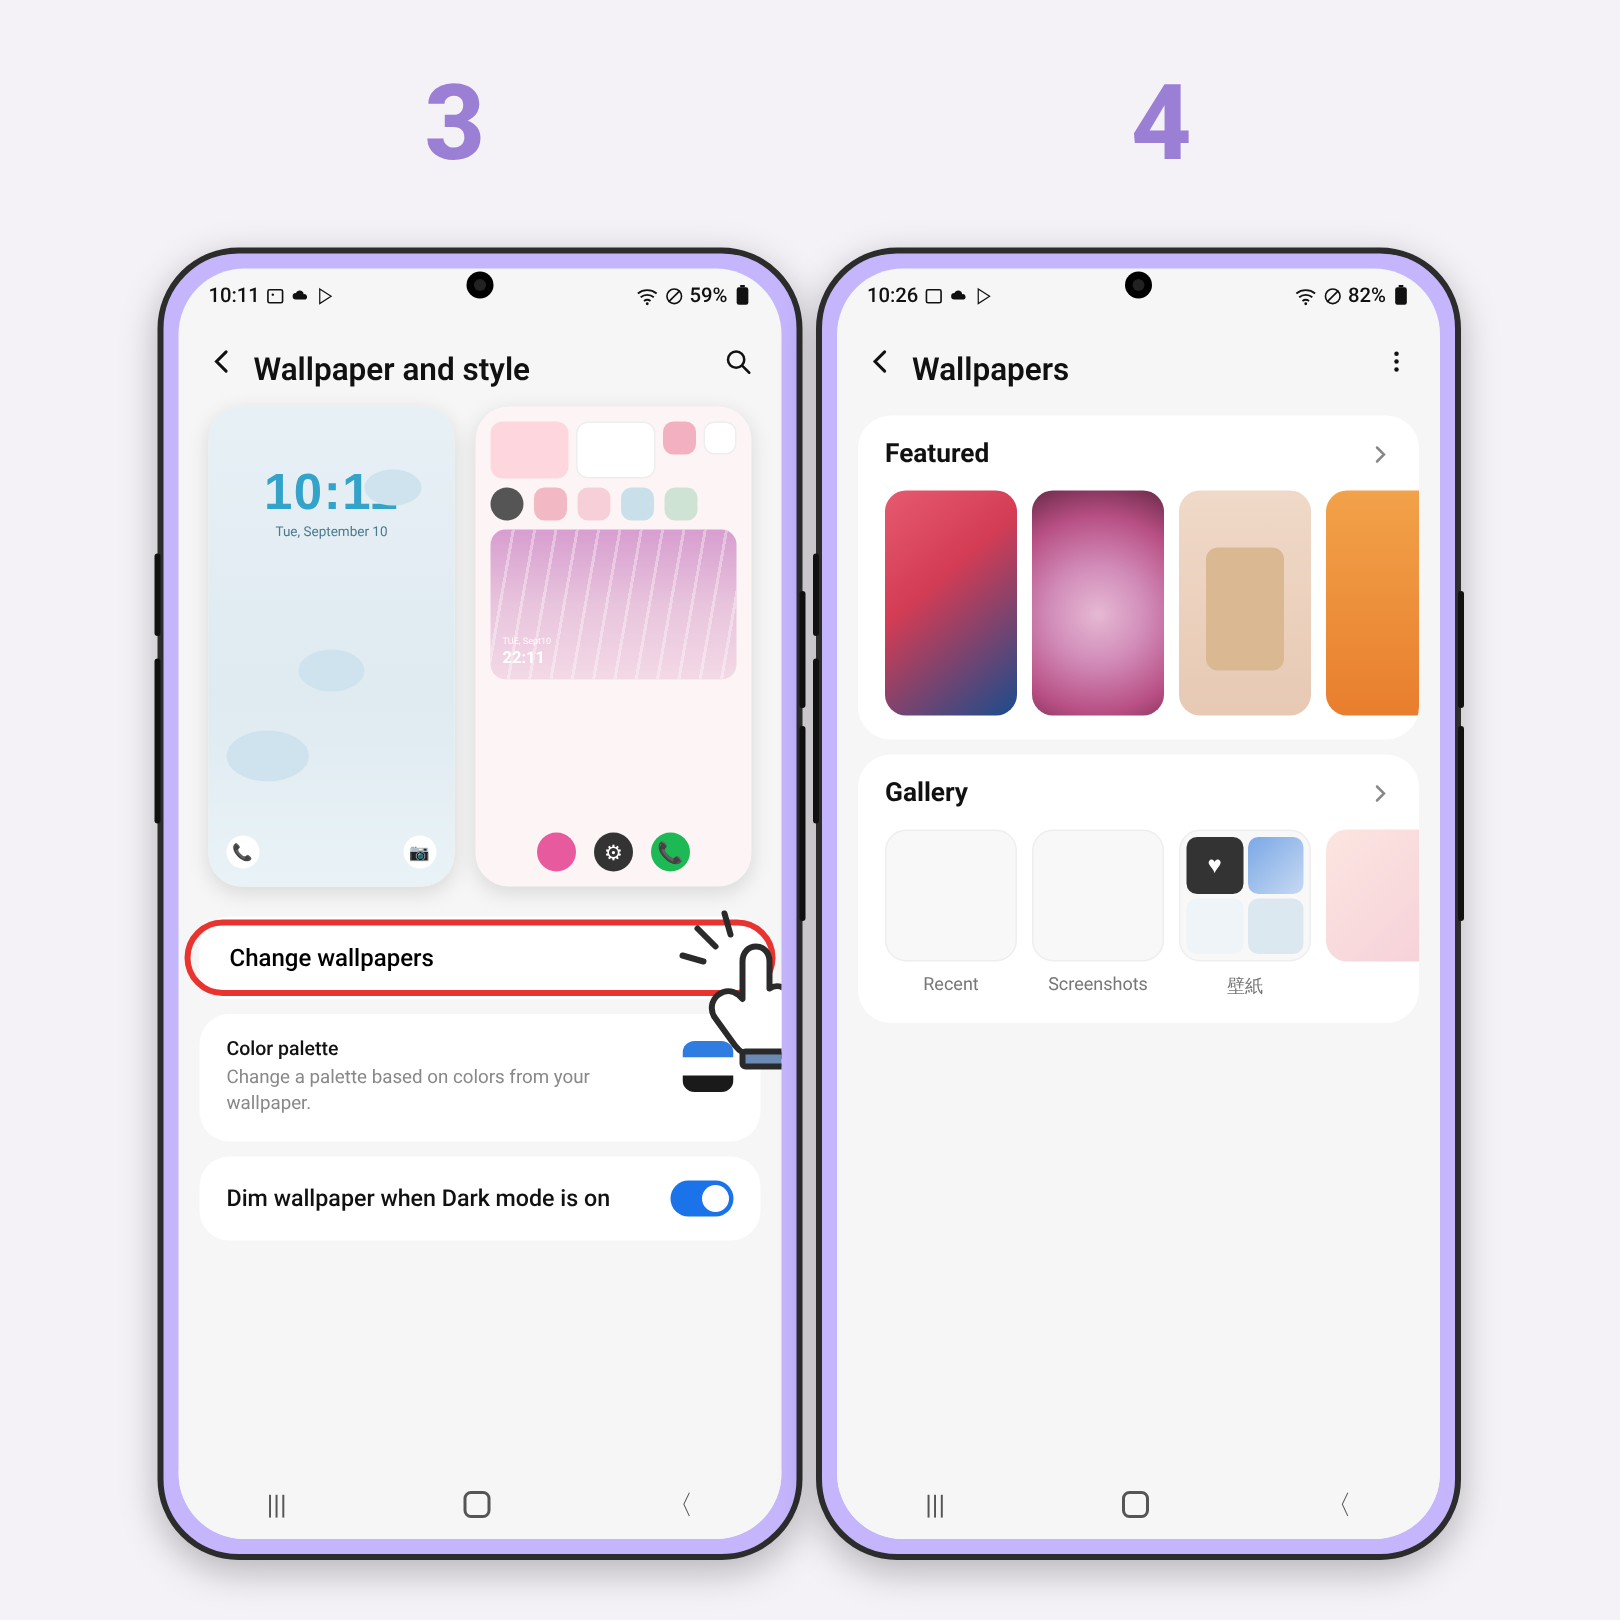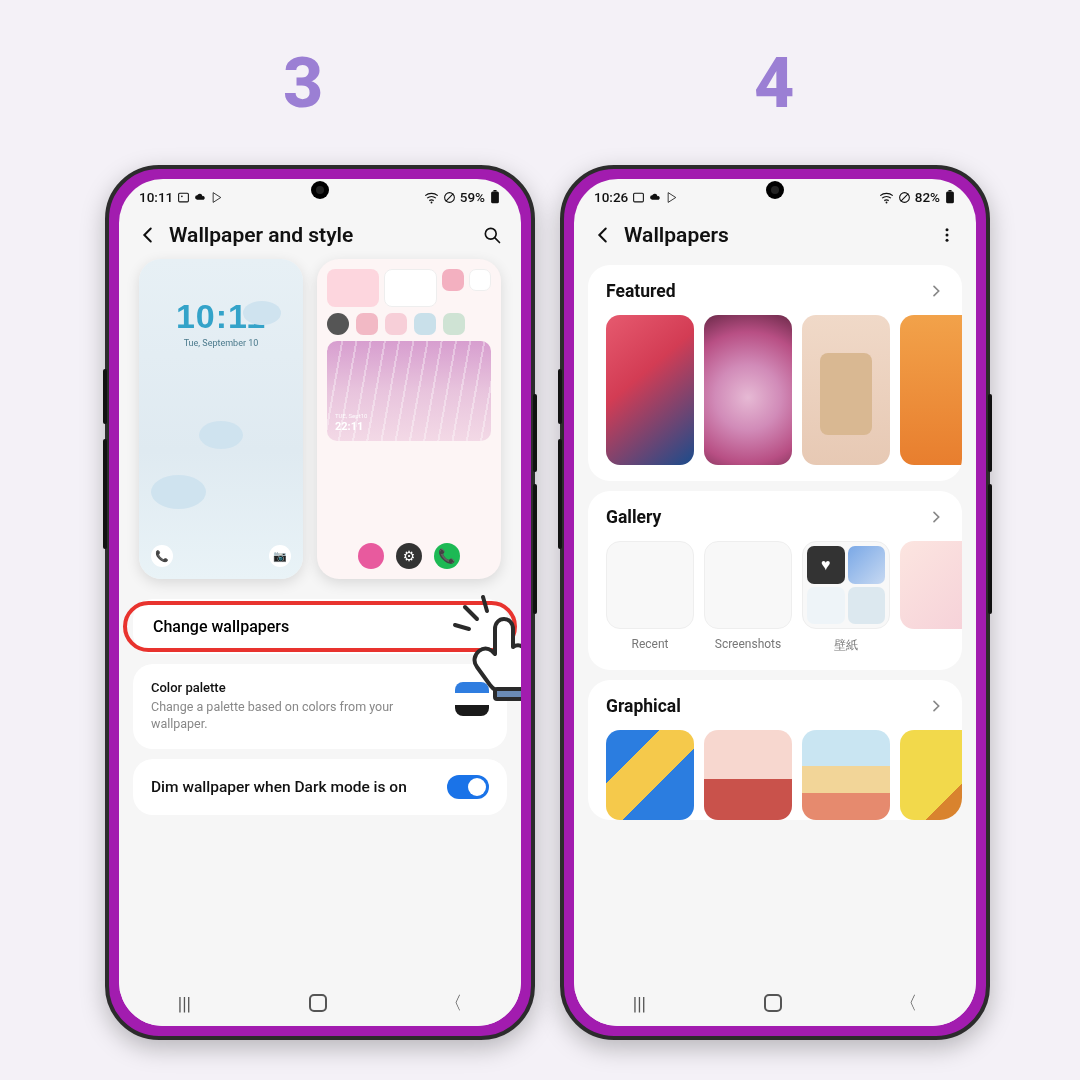--- a/index.html
+++ b/index.html
@@ -1,40 +1,40 @@
 <!DOCTYPE html>
 <html><head>
 <meta charset="utf-8">
 <style>
   *{box-sizing:border-box;margin:0;padding:0;font-family:-apple-system,BlinkMacSystemFont,"Segoe UI",Roboto,Arial,sans-serif;}
   body{width:1080px;height:1080px;background:#f4f1f7;position:relative;overflow:hidden;}
   .step-num{position:absolute;top:42px;font-size:70px;font-weight:800;color:#9b7fd4;}
   .step-num.s3{left:283px;}
   .step-num.s4{left:754px;}
 
-  .phone{position:absolute;top:165px;width:430px;height:875px;border-radius:54px;background:#a21caf;border:4px solid #2c2c2c;box-shadow:0 8px 25px rgba(0,0,0,0.25);}
+  .phone{position:absolute;top:165px;width:430px;height:875px;border-radius:54px;background:#c4b5fd;border:4px solid #2c2c2c;box-shadow:0 8px 25px rgba(0,0,0,0.25);}
   .phone.p1{left:105px;}
-  .phone.p2{left:560px;}
+  .phone.p2{left:544px;}
   .phone .side-btn{position:absolute;background:#111;border-radius:3px;}
   .phone .sb-r1{right:-6px;top:225px;width:4px;height:78px;}
   .phone .sb-r2{right:-6px;top:315px;width:4px;height:130px;}
   .phone .sb-l1{left:-6px;top:200px;width:4px;height:55px;}
   .phone .sb-l2{left:-6px;top:270px;width:4px;height:110px;}
 
   .screen{position:absolute;inset:10px;border-radius:44px;background:#f6f6f6;overflow:hidden;}
 
   .cam{position:absolute;top:12px;left:50%;transform:translateX(-50%);width:18px;height:18px;border-radius:50%;background:#000;z-index:20;}
   .cam::after{content:"";position:absolute;inset:5px;border-radius:50%;background:#222;}
 
   .status{display:flex;justify-content:space-between;align-items:center;padding:10px 20px 4px;font-size:13.5px;font-weight:500;color:#111;}
   .status .left,.status .right{display:flex;align-items:center;gap:4px;}
   .status svg{display:block;}
 
   .hdr{display:flex;align-items:center;gap:10px;padding:14px 18px 8px;}
-  .hdr .title{font-size:21px;font-weight:600;color:#111;flex:1;}
+  .hdr .title{font-size:21px;font-weight:600;color:#111;flex:1;margin-top:12px;}
   .hdr .back{width:22px;height:22px;}
   .hdr .act{width:22px;height:22px;display:flex;align-items:center;justify-content:center;}
 
   .card{background:#fff;border-radius:20px;margin:10px 14px;padding:16px 18px;}
 
   
   .previews{display:flex;gap:14px;padding:4px 20px 10px;}
   .prev{flex:1;border-radius:22px;overflow:hidden;box-shadow:0 4px 14px rgba(0,0,0,0.12);position:relative;height:320px;}
   .prev.lock{background:linear-gradient(180deg,#e7f0f5 0%,#dfeaf1 60%,#e9f3f7 100%);display:flex;flex-direction:column;align-items:center;}
   .prev.lock .clock{margin-top:38px;font-size:34px;font-weight:700;color:#34a3c9;font-family:"Segoe UI",Arial,sans-serif;letter-spacing:1px;}
@@ -329,34 +329,20 @@
             </div>
             <div class="glbl">壁紙</div>
           </div>
         <div class="gal g4">
             <div class="gimg"></div>
             <div class="glbl">&nbsp;</div>
           </div>
       </div>
     </div>
 
-    <div class="section" style="padding-bottom:0">
-      <div class="sec-head">
-        <span class="sec-title">Graphical</span>
-        <svg class="chev" viewBox="0 0 24 24">
-            <path d="M9 5l7 7-7 7" fill="none" stroke="#888" stroke-width="2.5" stroke-linecap="round"></path>
-          </svg>
-      </div>
-      <div class="gr-thumbs">
-        <div class="gr g1"></div>
-        <div class="gr g2"></div>
-        <div class="gr g3"></div>
-        <div class="gr g4"></div>
-      </div>
-    </div>
 
     <div class="nav">
       <span>|||</span>
       <span style="width:18px;height:18px;border:2px solid #555;border-radius:5px;display:inline-block"></span>
       <span>〈</span>
     </div>
   </div>
 </div>
 
 </body></html>

